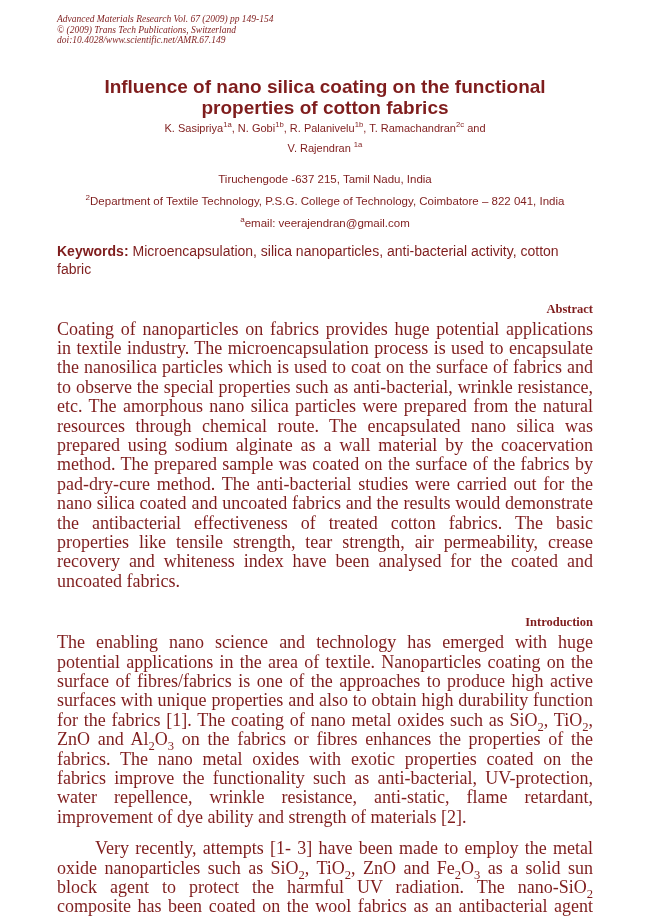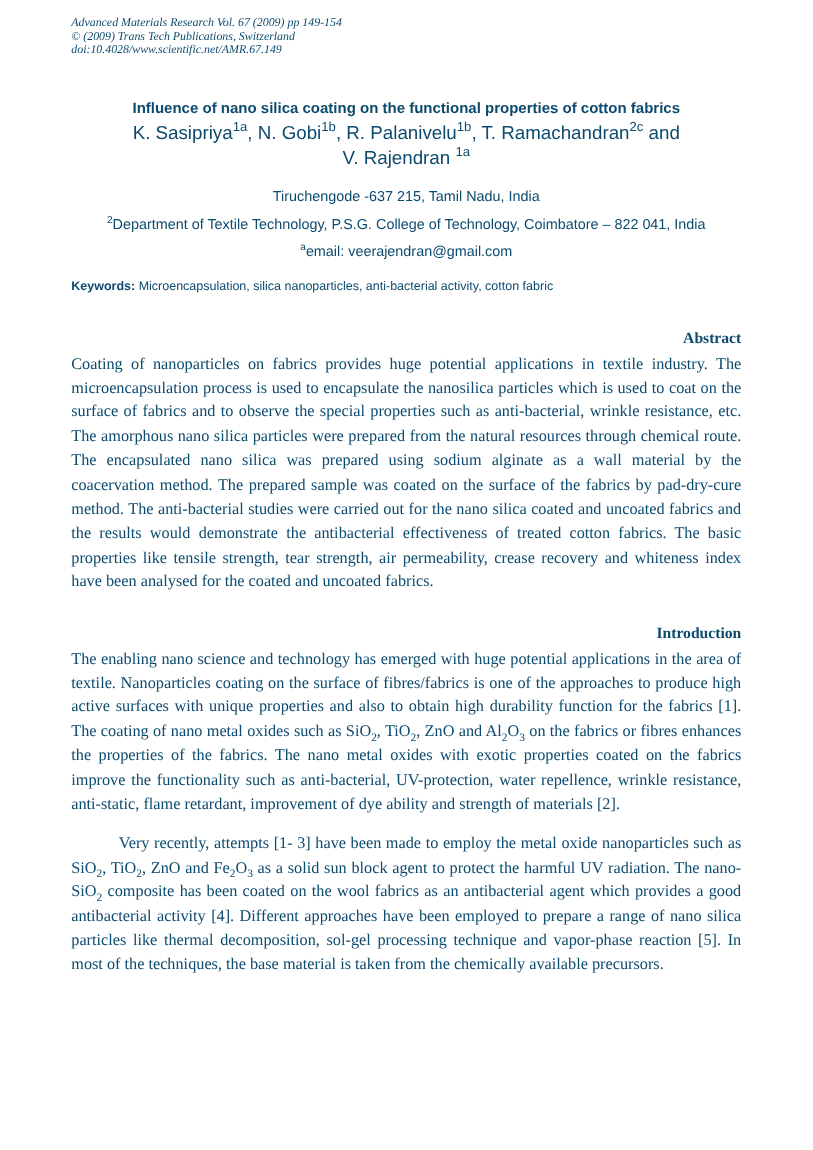--- a/index.html
+++ b/index.html
@@ -3,69 +3,69 @@
 <meta charset="utf-8">
 <style>
   html, body { margin: 0; padding: 0; background: #ffffff; }
   .page {
     position: relative;
     width: 650px;
     height: 916px;
     box-sizing: border-box;
     padding: 14px 57px 0 57px;
     background: #ffffff;
-    color: #0c4a6e;
+    color: #7f1d1d;
     overflow: hidden;
   }
   .pub-header {
     font-family: "Liberation Serif", serif;
     font-style: italic;
     font-size: 9.5px;
     line-height: 10.5px;
   }
   .paper-title {
     font-family: "Liberation Sans", sans-serif;
     font-weight: bold;
-    font-size: 12px;
+    font-size: 19px;
     line-height: 21px;
     text-align: center;
     margin: 30px 0 0 0;
   }
   .authors-line {
     font-family: "Liberation Sans", sans-serif;
-    font-size: 15px;
+    font-size: 11px;
     line-height: 20px;
     text-align: center;
   }
   .affiliations { margin-top: 10px; }
   .affil-line {
     font-family: "Liberation Sans", sans-serif;
     font-size: 11.5px;
     line-height: 22px;
     text-align: center;
   }
   .keywords {
     font-family: "Liberation Sans", sans-serif;
-    font-size: 10px;
+    font-size: 14px;
     line-height: 18px;
     margin: 8px 0 0 0;
   }
   .keywords b { font-weight: bold; }
   .section-heading {
     font-family: "Liberation Serif", serif;
     font-weight: bold;
     font-size: 12.5px;
     line-height: 18px;
     margin: 22px 0 0 0;
     text-align: right;
   }
   .section-heading.intro { }
   .body-text {
     font-family: "Liberation Serif", serif;
-    font-size: 13px;
+    font-size: 18px;
     line-height: 19.4px;
     text-align: justify;
     margin: 2px 0 0 0;
   }
   .body-text.no-gap { margin-top: 12px; }
   .body-text.first-line-indent { text-indent: 38px; }
   sup, sub { font-size: 70%; line-height: 0; }
   sup { vertical-align: super; }
   sub { vertical-align: sub; }
 </style>

